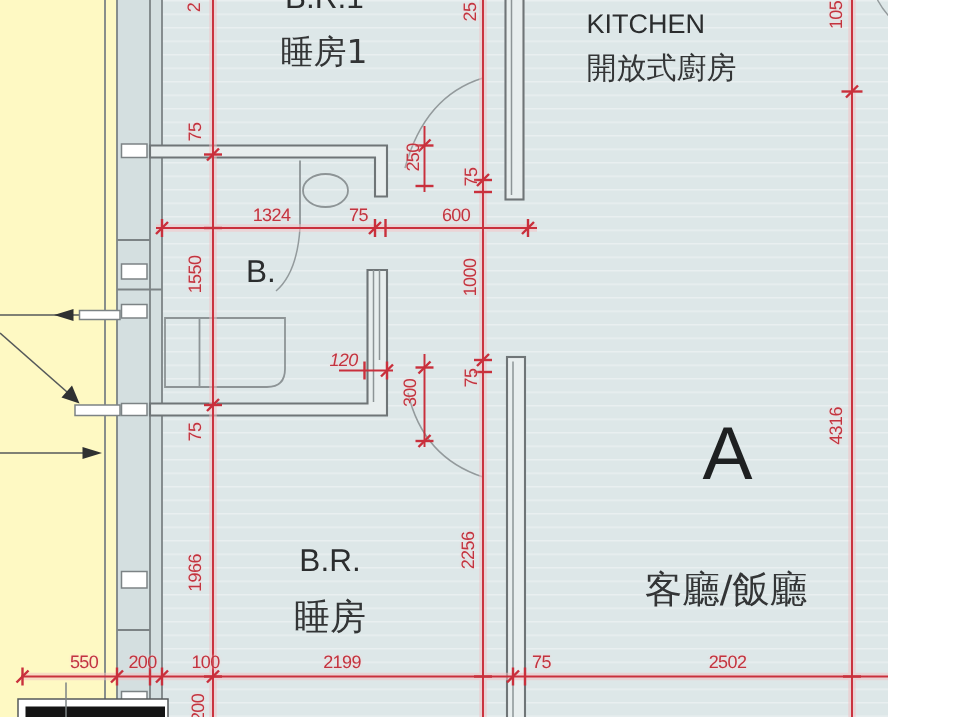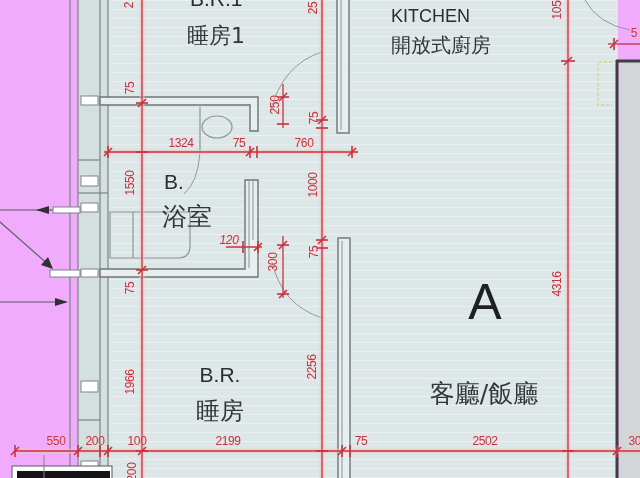--- a/index.html
+++ b/index.html
@@ -1,18 +1,18 @@
 <!DOCTYPE html>
 <html><head>
 <meta charset="utf-8">
 <style>
   html, body { margin:0; padding:0; background:#ffffff; }
   #plan {
-    position:relative; width:640px; height:478px; overflow:hidden;
-    background:#f0abfc;
+    position:relative; width:592px; height:478px; overflow:hidden;
+    background:#fef9c3;
     font-family:"Liberation Sans", sans-serif;
   }
   #plan svg { position:absolute; left:0; top:0; }
   .lbl {
     position:absolute; white-space:nowrap; line-height:1;
     color:#2b2d2e; font-family:"Liberation Sans", sans-serif;
   }
   .zh { font-family:"DejaVu Sans", sans-serif; color:#333536; }
   .c { transform:translate(-50%,-50%); }
   .dim {
@@ -196,31 +196,30 @@
     </g>
   </svg>
 
   <div class="lbl" style="left:190px; top:-12px; font-size:21px;">B.R.1</div>
   <div class="lbl zh" style="left:187px; top:25px; font-size:22px;">睡房1</div>
 
   <div class="lbl" style="left:391px; top:7px; font-size:18px;">KITCHEN</div>
   <div class="lbl zh" style="left:391px; top:35px; font-size:20px;">開放式廚房</div>
 
   <div class="lbl" style="left:164px; top:171px; font-size:21px;">B.</div>
-  <div class="lbl zh" style="left:162px; top:204px; font-size:25px;">浴室</div>
 
   <div class="lbl c" style="left:485px; top:302px; font-size:50px; color:#1e2021;">A</div>
   <div class="lbl zh c" style="left:484px; top:393px; font-size:25px;">客廳/飯廳</div>
 
   <div class="lbl c" style="left:220px; top:374px; font-size:21px;">B.R.</div>
   <div class="lbl zh c" style="left:220px; top:411px; font-size:24px;">睡房</div>
 
   <div class="dim" style="left:181px; top:143px;">1324</div>
   <div class="dim" style="left:239px; top:143px;">75</div>
-  <div class="dim" style="left:304px; top:143px;">760</div>
+  <div class="dim" style="left:304px; top:143px;">600</div>
   <div class="dim" style="left:229px; top:240px;font-style:italic;">120</div>
   <div class="dim" style="left:56px; top:441px;">550</div>
   <div class="dim" style="left:95px; top:441px;">200</div>
   <div class="dim" style="left:119px; top:441px;padding-left:36px;">100</div>
   <div class="dim" style="left:228px; top:441px;">2199</div>
   <div class="dim" style="left:361px; top:441px;">75</div>
   <div class="dim" style="left:485px; top:441px;">2502</div>
   <div class="dim" style="left:638px; top:441px;">300</div>
   <div class="dim" style="left:634px; top:33px;">5</div>
 

